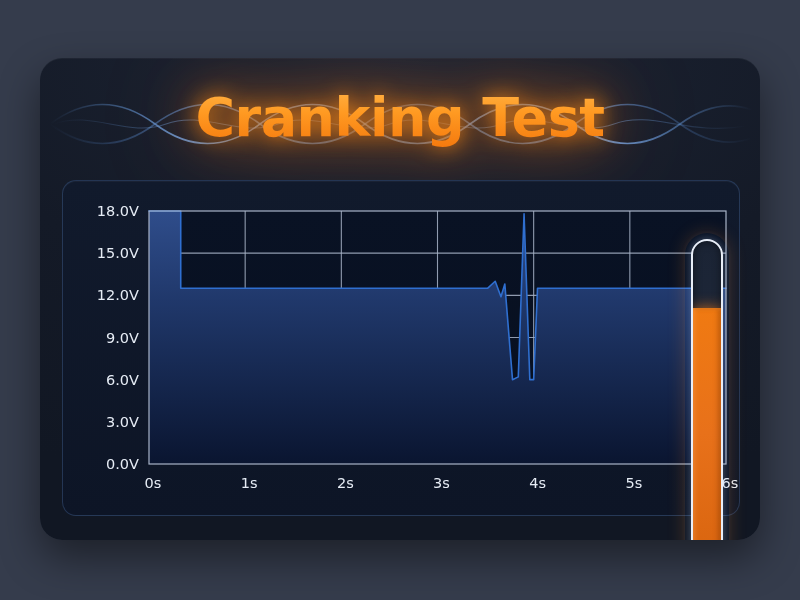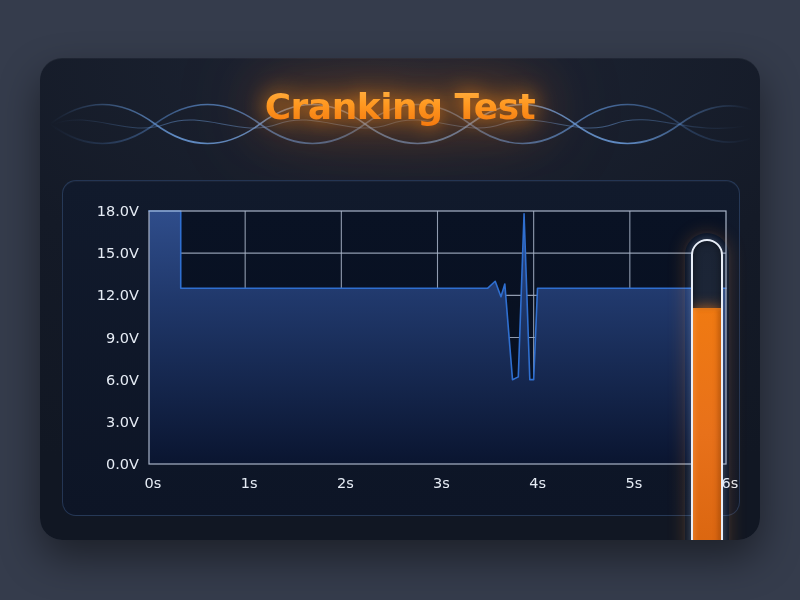--- a/index.html
+++ b/index.html
@@ -23,21 +23,21 @@
 
   
   .header{
     position:absolute;left:0;top:0;width:720px;height:120px;
   }
   .waves{position:absolute;left:0;top:0;width:720px;height:120px;}
   .title{
     position:absolute;left:0;top:28px;width:720px;
     text-align:center;
     font-family:"DejaVu Sans", sans-serif;
-    font-size:36px;font-weight:bold;
+    font-size:54px;font-weight:bold;
     letter-spacing:-0.5px;
     background:linear-gradient(180deg,#ffb347 0%,#ff9a22 42%,#f4780d 100%);
     -webkit-background-clip:text;background-clip:text;
     color:transparent;-webkit-text-fill-color:transparent;
     filter:drop-shadow(0 0 10px rgba(255,140,20,.85))
            drop-shadow(0 0 24px rgba(255,120,10,.55))
            drop-shadow(0 0 44px rgba(255,110,0,.30));
     white-space:nowrap;
   }
 

